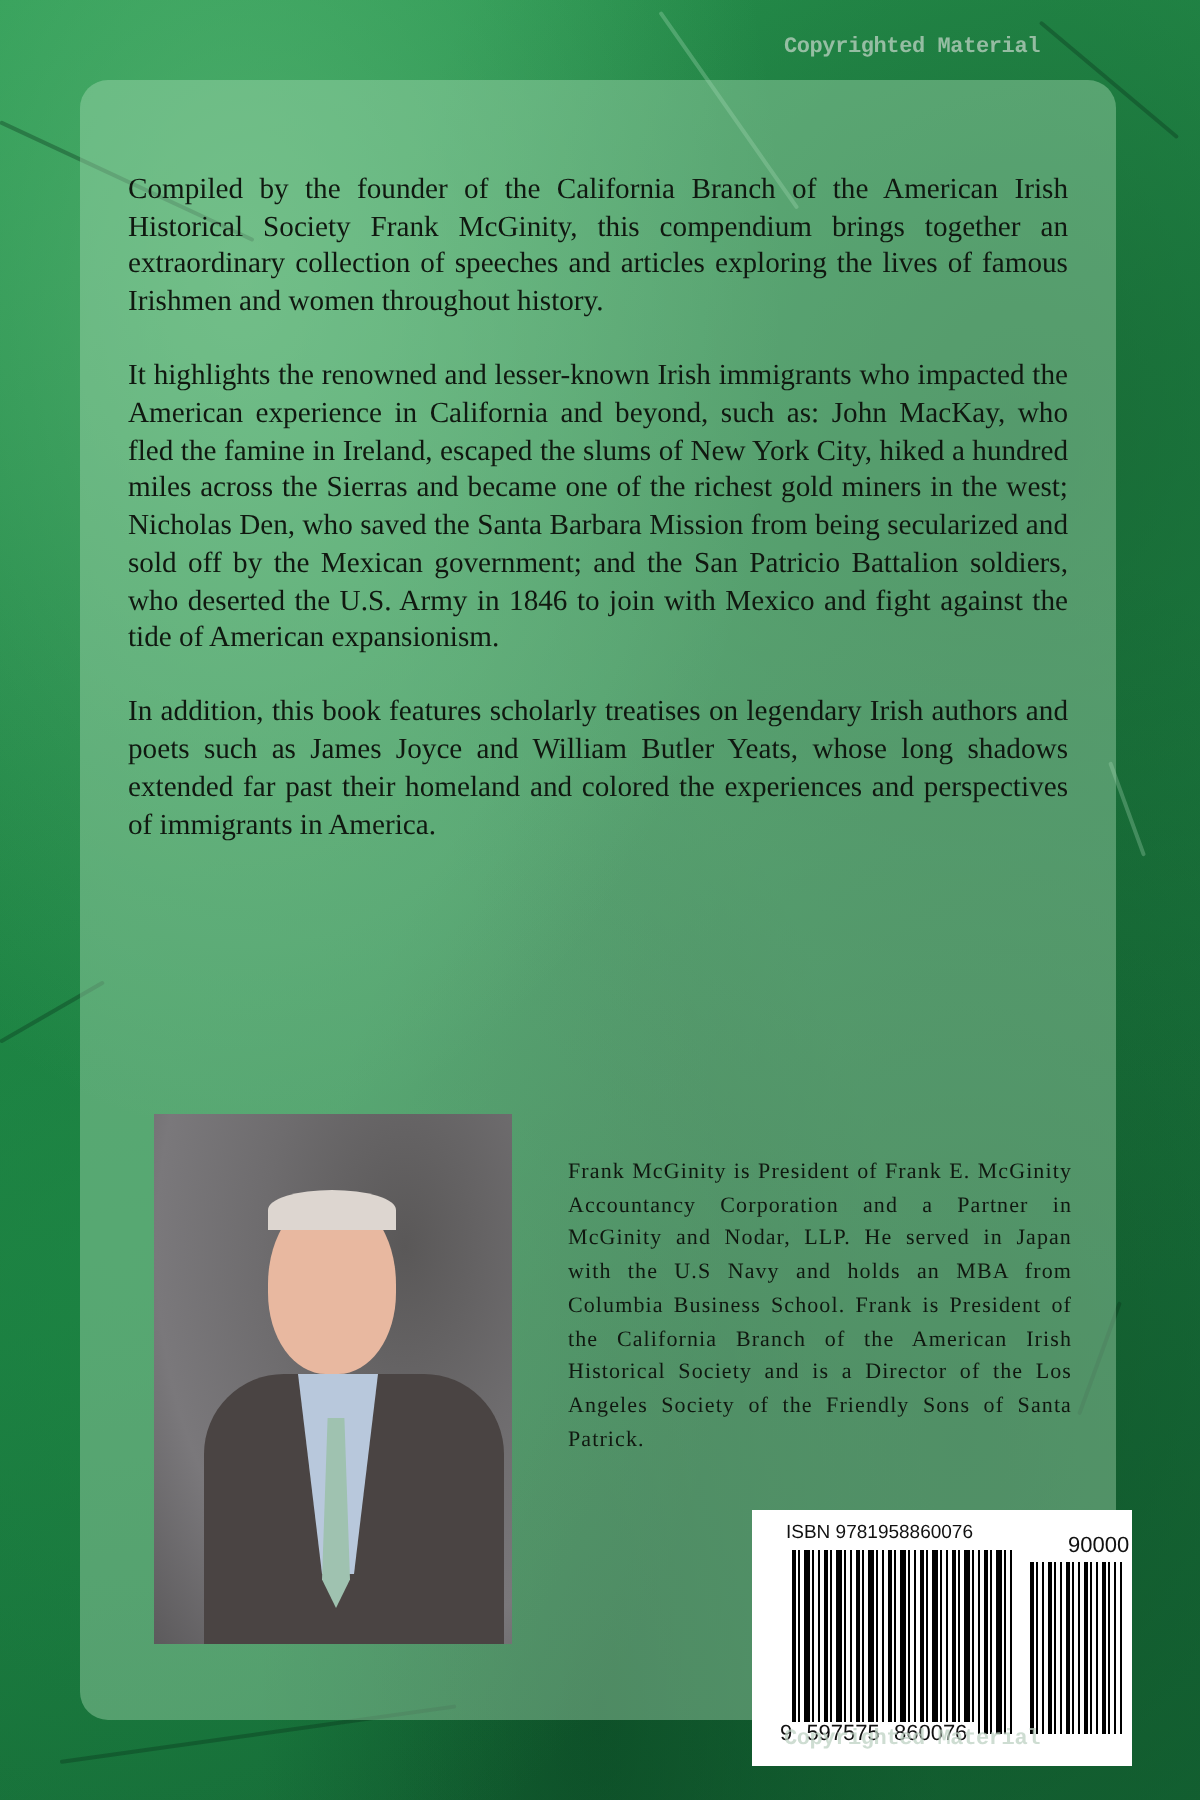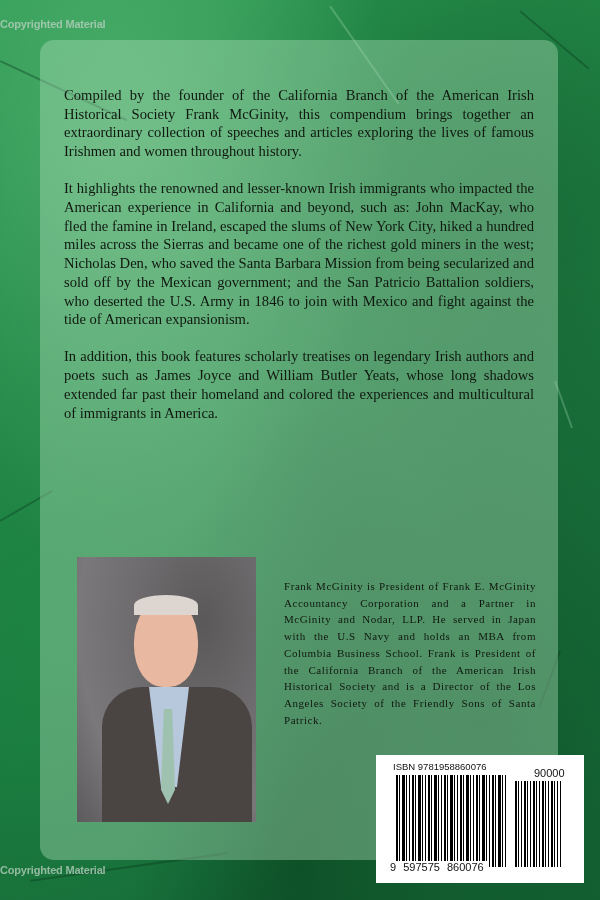--- a/index.html
+++ b/index.html
@@ -13,22 +13,22 @@
         radial-gradient(ellipse at 50% 95%, rgba(10,70,35,0.7), transparent 40%),
         linear-gradient(160deg, #2a9a52 0%, #1f8545 35%, #1b7a3f 60%, #146534 100%);
       font-family: "Liberation Serif", "DejaVu Serif", serif;
     }
     .vein {
       position: absolute; height: 2px; background: rgba(10,50,25,0.35);
       transform-origin: left center; border-radius: 2px;
     }
     .vein.light { background: rgba(200,240,210,0.25); }
     .copyright {
-      position: absolute; left: 0; width: 520px; text-align: left;
-      font-family: Liberation Sans, sans-serif;
+      position: absolute; left: 0; width: 520px; text-align: right;
+      font-family: Liberation Mono, monospace;
       font-size: 11px; font-weight: bold; color: rgba(190,210,195,0.75);
       letter-spacing: -0.2px;
     }
     .copyright.top { top: 18px; }
     .copyright.bottom { top: 864px; }
     .panel {
       position: absolute; left: 40px; top: 40px; width: 518px; height: 820px;
       background: rgba(170,220,180,0.42);
       border-radius: 14px;
     }
@@ -64,21 +64,20 @@
       border-radius: 50% 50% 0 0; background: #ddd6d0;
     }
     .bio {
       position: absolute; left: 284px; top: 578px; width: 252px;
       font-size: 11px; line-height: 16.7px; color: #101810;
       text-align: justify; letter-spacing: 0.55px;
     }
     .barcode-box {
       position: absolute; left: 376px; top: 755px; width: 190px; height: 128px;
       background: #ffffff;
-      padding-left: 18px;
     }
     .isbn-label {
       position: absolute; left: 17px; top: 6px;
       font-family: "Liberation Sans", "DejaVu Sans", sans-serif;
       font-size: 9.5px; color: #111;
     }
     .price-code {
       position: absolute; left: 158px; top: 12px;
       font-family: "Liberation Sans", "DejaVu Sans", sans-serif;
       font-size: 11px; color: #111;
@@ -115,21 +114,21 @@
   <div class="vein" style="left:560px;top:650px;width:60px;transform:rotate(110deg);"></div>
 </div>
 
 <div class="copyright top">Copyrighted Material</div>
 
 <div class="panel"></div>
 
 <div class="blurb">
   <p>Compiled by the founder of the California Branch of the American Irish Historical Society Frank McGinity, this compendium brings together an extraordinary collection of speeches and articles exploring the lives of famous Irishmen and women throughout history.</p>
   <p>It highlights the renowned and lesser-known Irish immigrants who impacted the American experience in California and beyond, such as: John MacKay, who fled the famine in Ireland, escaped the slums of New York City, hiked a hundred miles across the Sierras and became one of the richest gold miners in the west; Nicholas Den, who saved the Santa Barbara Mission from being secularized and sold off by the Mexican government; and the San Patricio Battalion soldiers, who deserted the U.S. Army in 1846 to join with Mexico and fight against the tide of American expansionism.</p>
-  <p>In addition, this book features scholarly treatises on legendary Irish authors and poets such as James Joyce and William Butler Yeats, whose long shadows extended far past their homeland and colored the experiences and multicultural of immigrants in America.</p>
+  <p>In addition, this book features scholarly treatises on legendary Irish authors and poets such as James Joyce and William Butler Yeats, whose long shadows extended far past their homeland and colored the experiences and perspectives of immigrants in America.</p>
 </div>
 
 <div class="photo" title="Author portrait of Frank McGinity">
   <div class="jacket"></div>
   <div class="shirt"></div>
   <div class="tie"></div>
   <div class="head"></div>
   <div class="hair"></div>
 </div>
 

